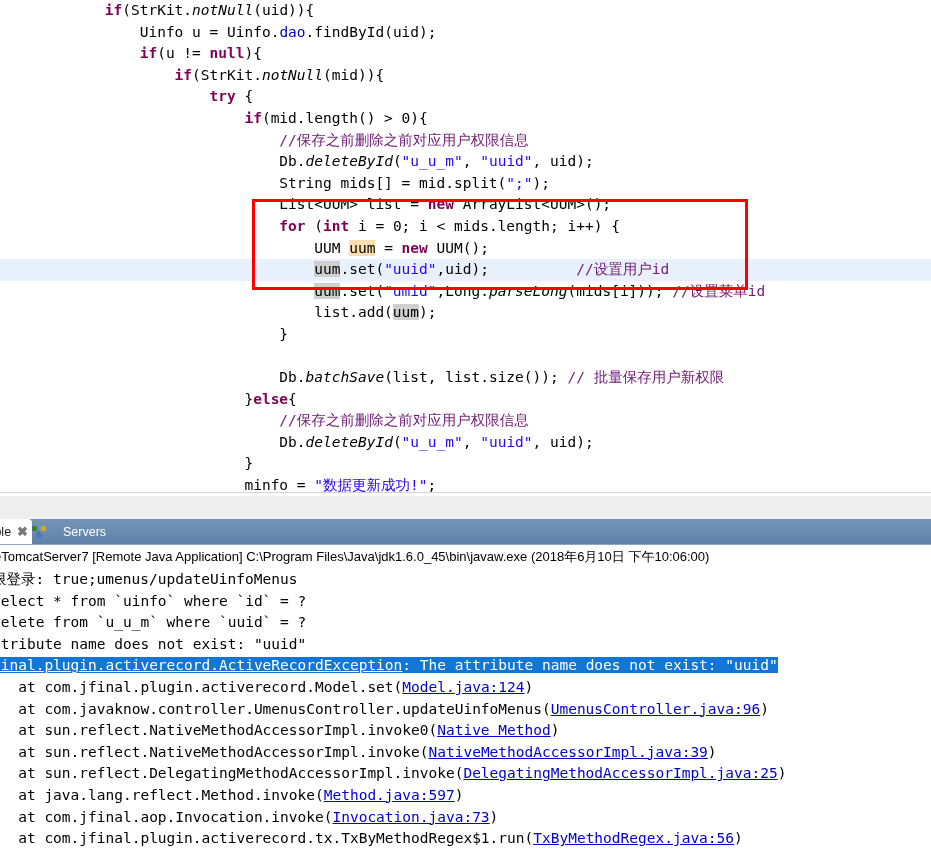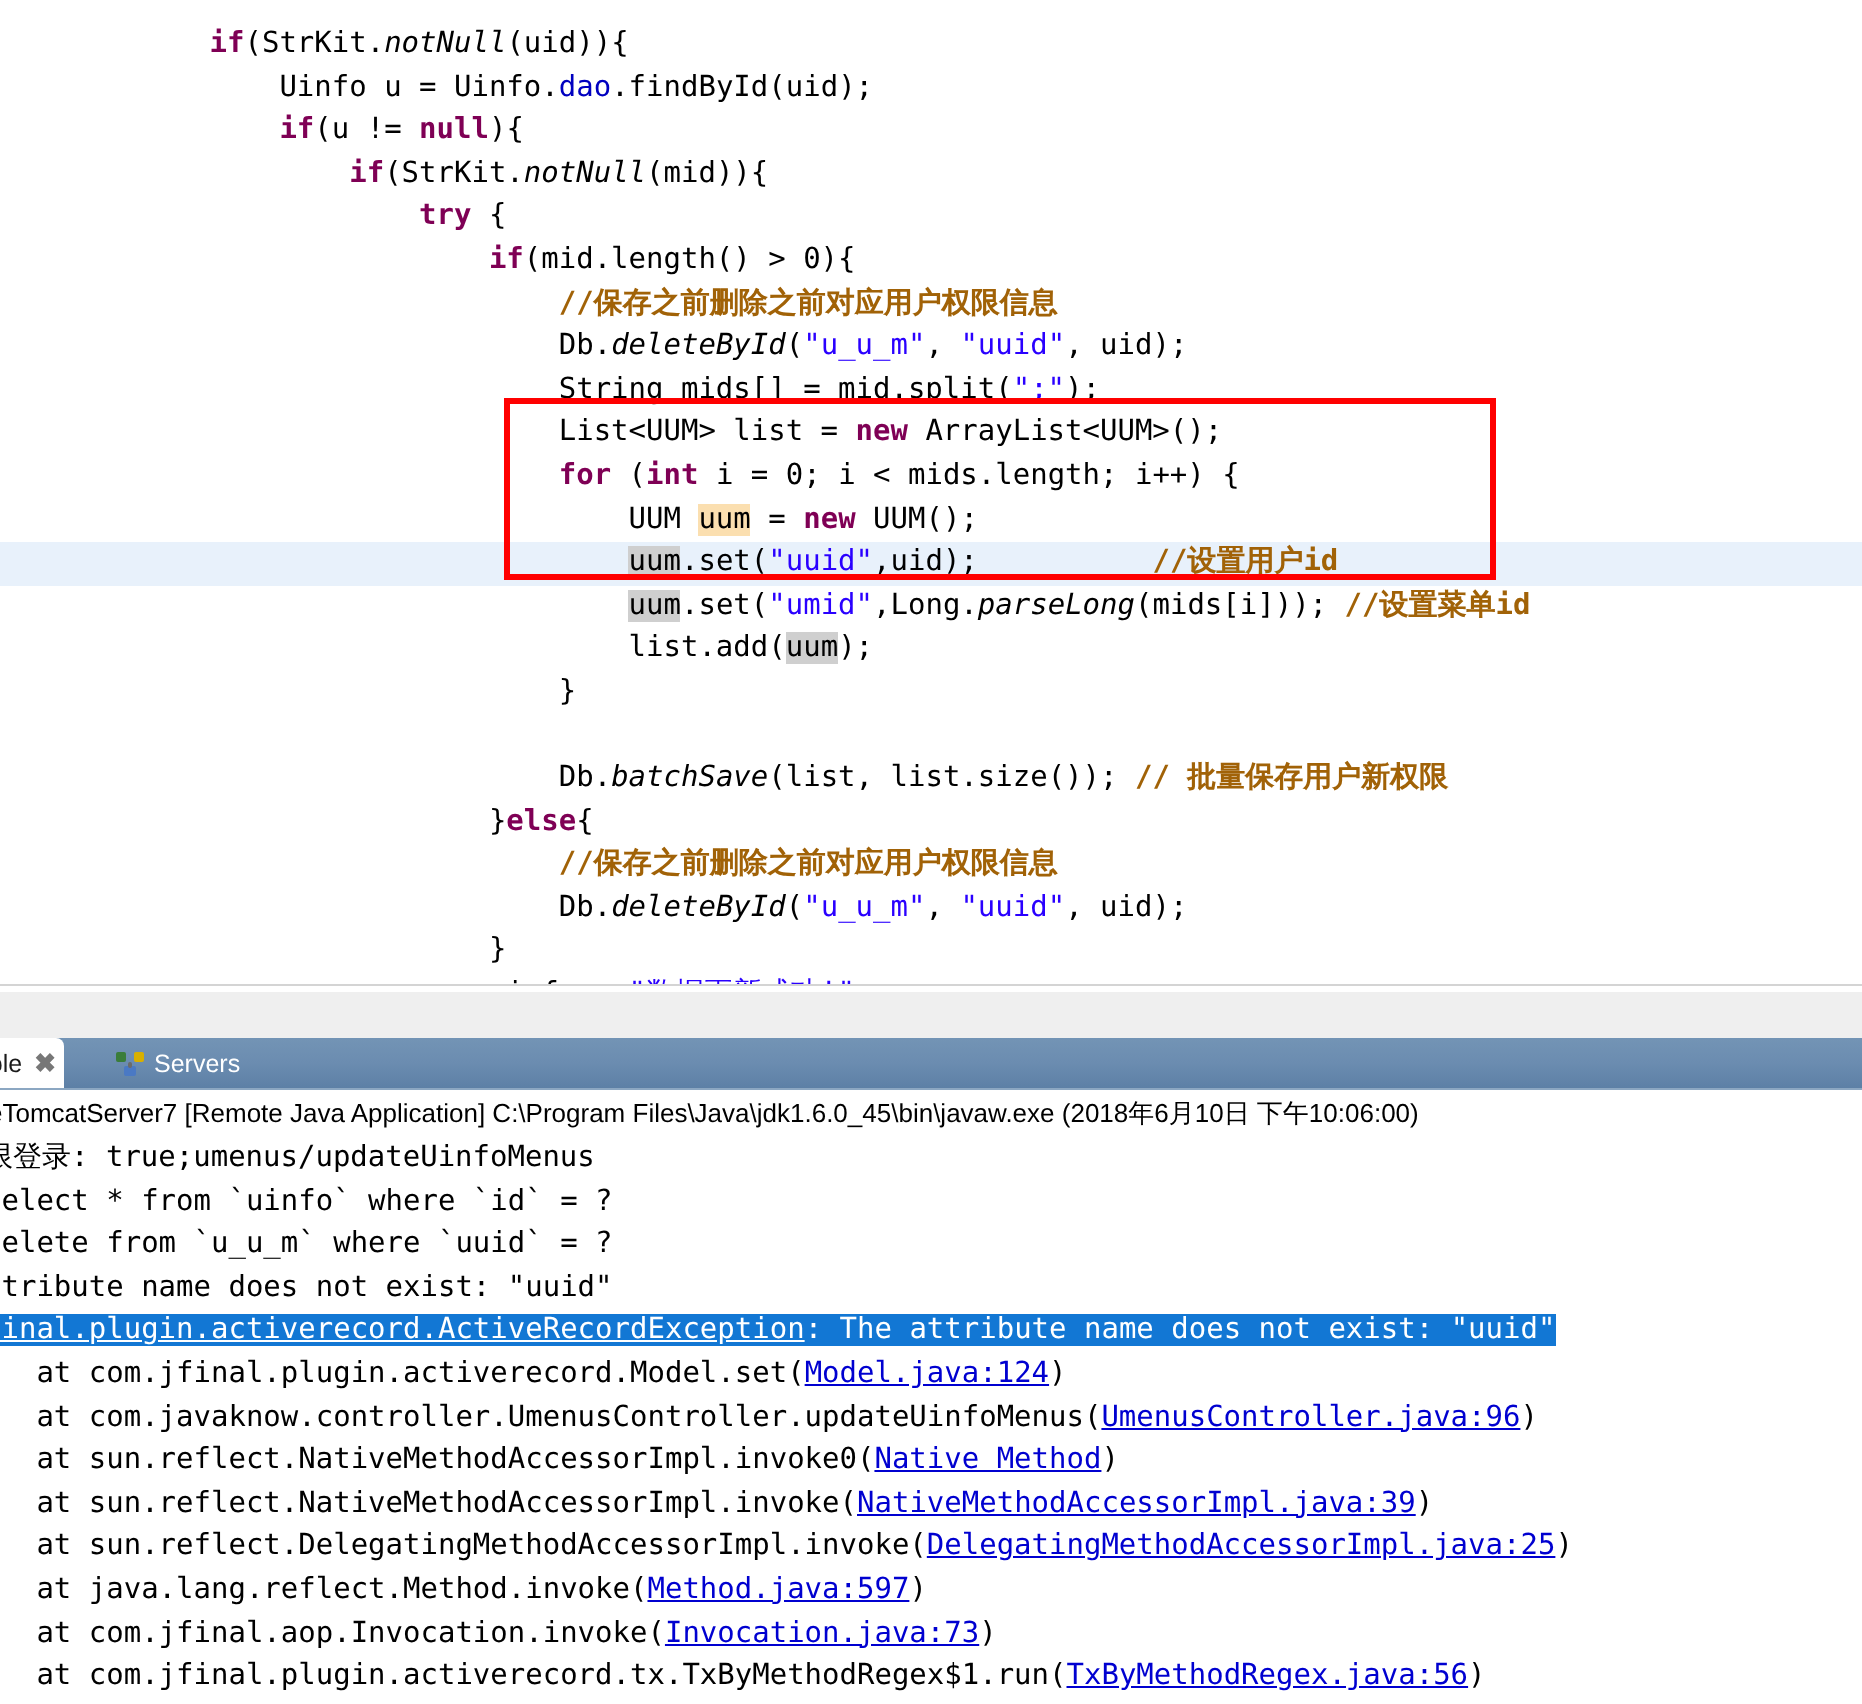--- a/index.html
+++ b/index.html
@@ -9,29 +9,29 @@
     -webkit-font-smoothing:none;
   }
   .app{position:relative;width:931px;height:852px;}
 
   
   .editor{
     position:absolute;left:0;top:0;width:931px;height:492px;
     background:#ffffff;overflow:hidden;
   }
   .code{
-    position:absolute;left:0;top:12px;width:931px;
+    position:absolute;left:0;top:0;width:931px;
     font-family:"DejaVu Sans Mono","Liberation Mono",monospace;
     font-size:14.5px;line-height:21.6px;white-space:pre;color:#000000;
   }
   .cl{height:21.6px;padding-left:0;white-space:pre;position:relative;}
   .curline{background:#e8f1fb;}
   .kw{color:#7f0055;font-weight:bold;}
   .str{color:#2a00ff;}
-  .cmt{color:#a16207;font-weight:bold;}
+  .cmt{color:#701a75;}
   .fld{color:#0000c0;}
   .mth{font-style:italic;}
   .hl-occ{background:#cfcfcf;}
   .hl-sel{background:#fbdfb0;}
 
   
   .redbox{position:absolute;border:3px solid #ff0000;box-sizing:border-box;pointer-events:none;}
   #redbox-code{left:252px;top:199px;width:496px;height:91px;}
 
   
@@ -55,21 +55,21 @@
     font-family:"Liberation Sans",sans-serif;font-size:12.5px;
   }
   .tab.inactive{
     left:-30px;width:62px;background:#ffffff;color:#2a2a2a;
     border-top-right-radius:4px;padding-left:4px;box-sizing:border-box;
     justify-content:flex-end;padding-right:4px;gap:6px;
   }
   .tab.inactive .tl{color:#1a1a1a;}
   .tab.inactive .xclose{color:#777;font-size:13px;font-weight:bold;}
   .tab.active{
-    left:50px;color:#ffffff;gap:4px;padding:0 8px;
+    left:24px;color:#ffffff;gap:16px;padding:0 8px;
   }
   .srv-icon{display:inline-block;width:15px;height:14px;position:relative;}
   .srv-icon i{position:absolute;display:block;border-radius:1px;}
   .srv-icon .a{left:0;top:1px;width:5px;height:5px;background:#3a7d3a;}
   .srv-icon .b{left:9px;top:1px;width:5px;height:5px;background:#d8b000;}
   .srv-icon .c{left:4px;top:8px;width:6px;height:5px;background:#4a79c4;}
   .srv-icon .d{left:6px;top:6px;width:2px;height:3px;background:#6b6b6b;}
 
   .console-head{
     position:relative;height:24px;width:931px;background:#ffffff;

